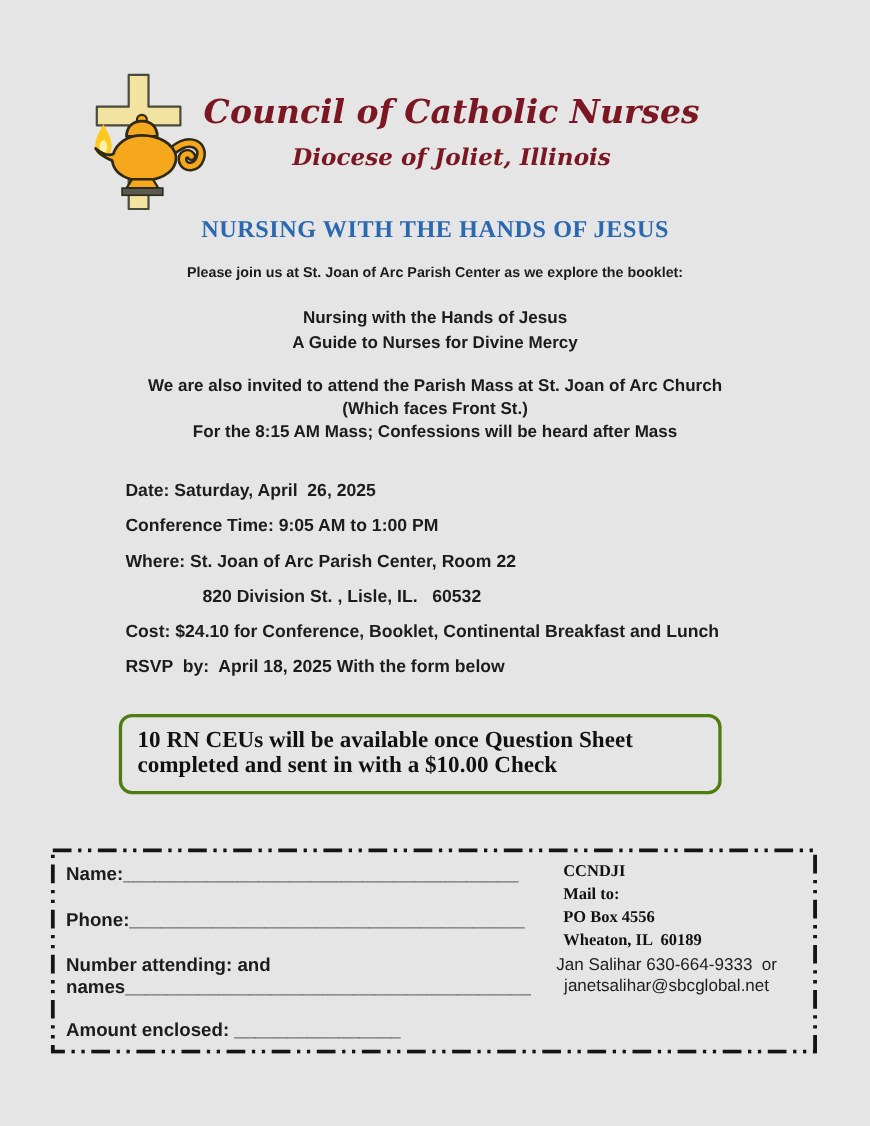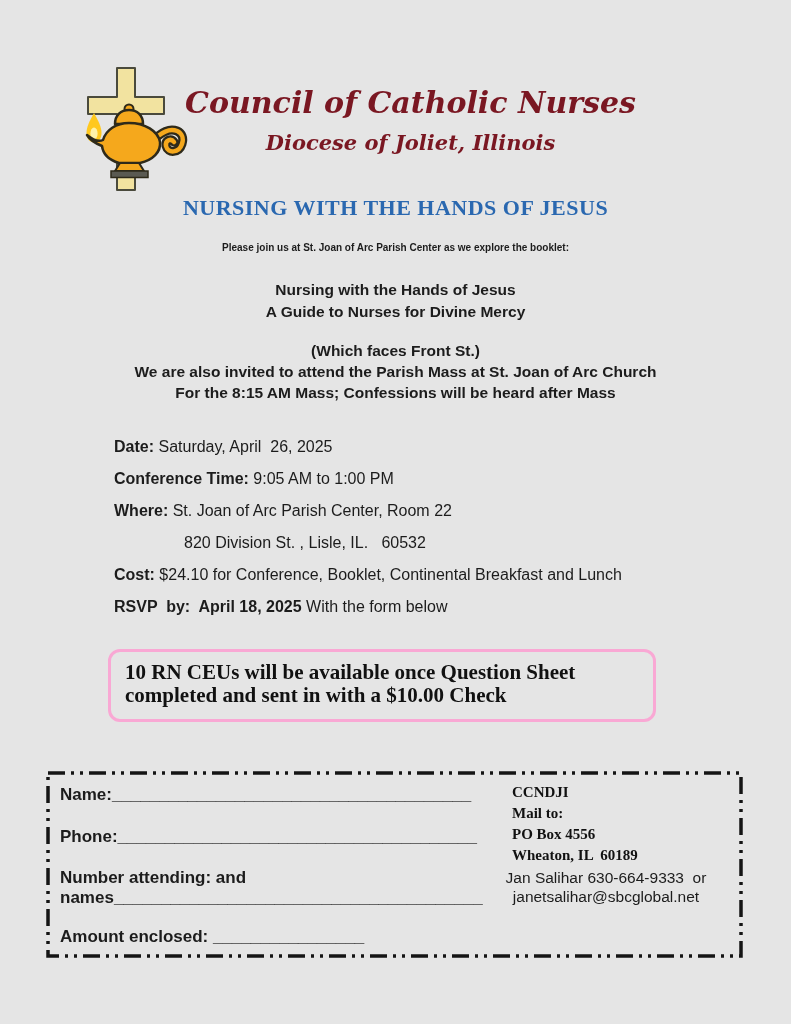--- a/index.html
+++ b/index.html
@@ -39,42 +39,42 @@
     font-family:"Liberation Serif", serif;
     font-weight:bold;
     font-size:22px; line-height:26px;
     color:#2a68b0;
     letter-spacing:0.5px;
   }
 
   
   .intro {
     position:absolute; left:0; right:0; top:237px;
-    text-align:center; font-size:10px; font-weight:bold; line-height:21px;
+    text-align:center; font-size:13px; font-weight:bold; line-height:21px;
   }
   .booklet {
     position:absolute; left:0; right:0; top:279px;
     text-align:center; font-size:15.5px; font-weight:bold; line-height:22px;
   }
   .mass {
     position:absolute; left:0; right:0; top:340px;
     text-align:center; font-size:15.5px; font-weight:bold; line-height:21px;
   }
 
   
   .details { position:absolute; left:114px; top:437px; right:40px; font-size:16px; }
   .detail-row { line-height:19px; margin-bottom:13px; }
   .detail-label { font-weight:bold; }
-  .detail-value { font-weight:normal; }
+  .detail-value { font-weight:bold; }
   .detail-address { margin-left:70px; }
 
   
   .ceu-box {
     position:absolute; left:108px; top:649px; width:548px; height:73px;
-    border:3px solid #f9a8d4; border-radius:12px;
+    border:3px solid #4d7c0f; border-radius:12px;
     padding:9px 12px 0 14px;
     font-family:"Liberation Serif", serif;
     font-weight:bold; font-size:21px; line-height:23px;
     color:#111;
   }
 
   
   .form-box { position:absolute; left:46px; top:771px; width:697px; height:187px; }
   .form-border { position:absolute; inset:0; width:100%; height:100%; }
   .form-left { position:absolute; left:14px; top:0; width:448px; font-size:17px; font-weight:bold; }
@@ -129,22 +129,22 @@
   <div class="event-title" data-bind="event.title">NURSING WITH THE HANDS OF JESUS</div>
 
   <div class="intro" data-bind="event.intro">Please join us at St. Joan of Arc Parish Center as we explore the booklet:</div>
 
   <div class="booklet">
     <div data-bind="event.booklet_line1">Nursing with the Hands of Jesus</div>
     <div data-bind="event.booklet_line2">A Guide to Nurses for Divine Mercy</div>
   </div>
 
   <div class="mass">
+    <div data-bind="event.mass_line1">We are also invited to attend the Parish Mass at St. Joan of Arc Church</div>
     <div data-bind="event.mass_line2">(Which faces Front St.)</div>
-    <div data-bind="event.mass_line1">We are also invited to attend the Parish Mass at St. Joan of Arc Church</div>
     <div data-bind="event.mass_line3">For the 8:15 AM Mass; Confessions will be heard after Mass</div>
   </div>
 
   <div class="details">
     <div class="detail-row">
       <span class="detail-label" data-bind="details.date.label">Date:</span>
       <span class="detail-value" data-bind="details.date.value">Saturday, April  26, 2025</span>
     </div>
     <div class="detail-row">
       <span class="detail-label" data-bind="details.time.label">Conference Time:</span>

